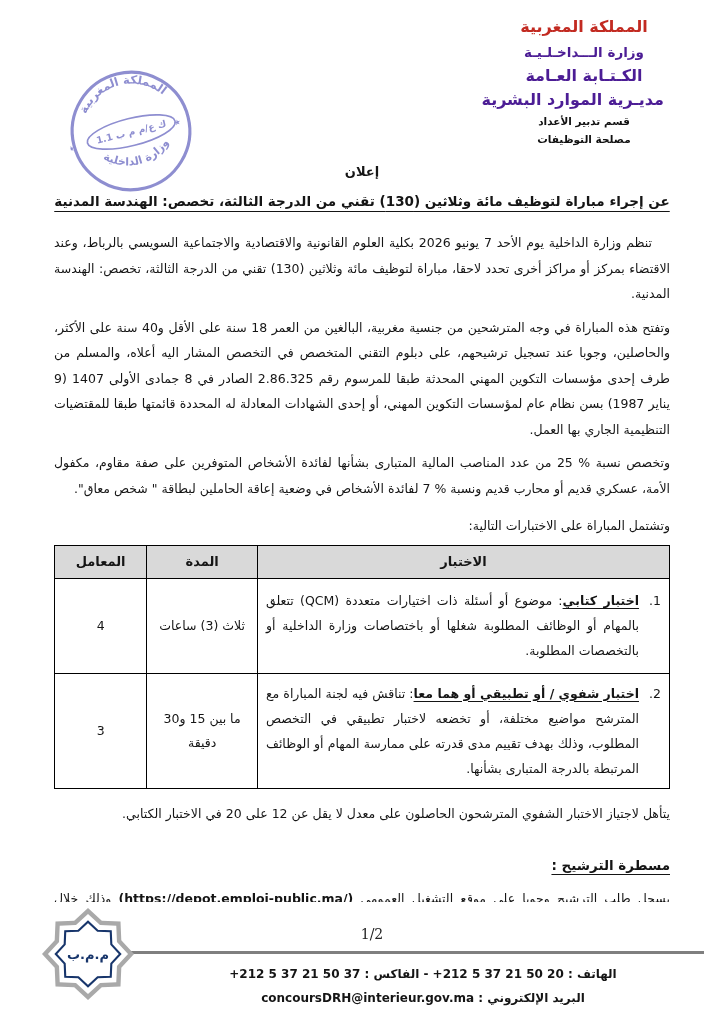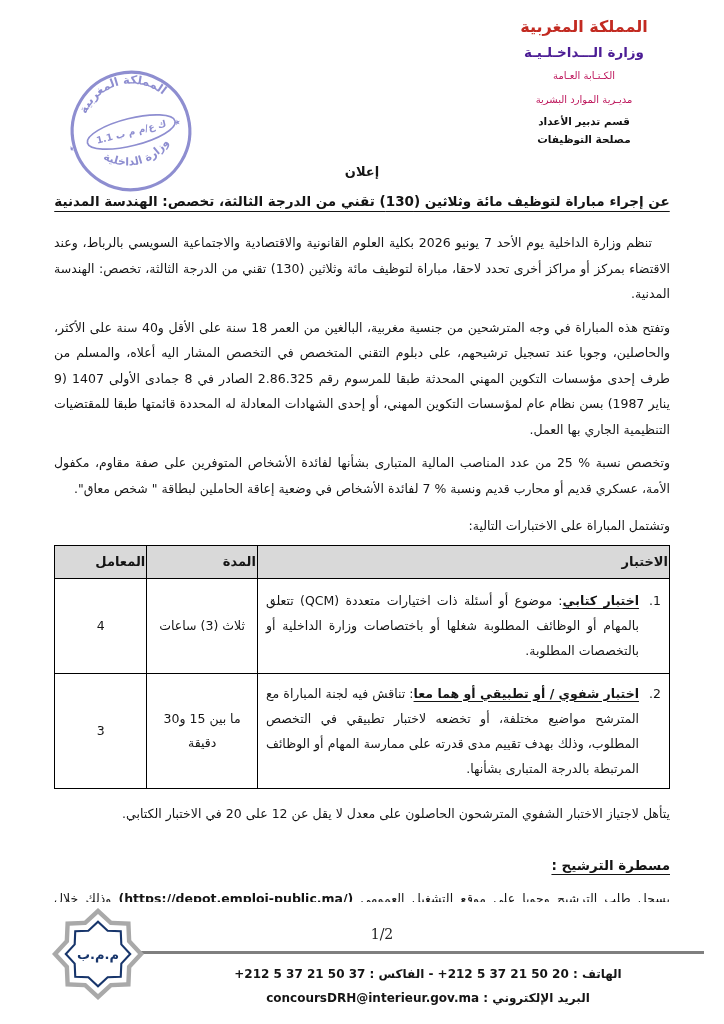--- a/index.html
+++ b/index.html
@@ -7,50 +7,50 @@
     width:724px;height:1024px;position:relative;box-sizing:border-box;
     background:#ffffff;overflow:hidden;
     font-family:"DejaVu Sans",sans-serif;color:#151515;direction:rtl;
   }
   .main{position:absolute;top:2px;right:0;left:0;height:900px;padding:12px 54px 0;box-sizing:border-box;overflow:hidden;}
   
   .letterhead{width:160px;margin-left:auto;margin-right:6px;text-align:center;}
   .letterhead div{white-space:nowrap;}
   .lh-kingdom{color:#c22a21;font-weight:bold;font-size:16px;line-height:26px;}
   .lh-ministry{color:#4c1d95;font-weight:bold;font-size:13.5px;line-height:24px;}
-  .lh-bold{color:#be185d;font-weight:normal;font-size:10px;line-height:24px;}
+  .lh-bold{color:#4c1d95;font-weight:bold;font-size:16px;line-height:24px;}
   .lh-small{color:#111;font-size:10.5px;line-height:18px;font-weight:bold;}
   
   .stamp{position:absolute;left:68px;top:66px;width:126px;height:126px;transform:rotate(-14deg);opacity:.9;}
   
   .doc-title{text-align:center;font-weight:bold;font-size:13px;margin-top:12px;line-height:24px;}
   .doc-subtitle{text-align:center;font-weight:bold;font-size:13.5px;line-height:26px;margin:4px -30px 0;
     white-space:nowrap;text-decoration:underline;text-underline-offset:5px;}
   
   .para{font-size:12.5px;line-height:25.5px;text-align:justify;margin:8px 0 0;}
   .para.indent{text-indent:18px;}
   .bold{font-weight:bold;text-decoration:underline;}
   .ul{text-decoration:underline;text-underline-offset:3px;}
   
   table.exams{width:100%;border-collapse:collapse;margin-top:6px;direction:rtl;}
   table.exams th,table.exams td{border:1.5px solid #000;}
-  table.exams th{background:#d9d9d9;font-weight:bold;font-size:13px;height:30px;text-align:right;}
+  table.exams th{background:#d9d9d9;font-weight:bold;font-size:13px;height:30px;text-align:center;}
   col.c-test{width:67%;}col.c-dur{width:18%;}col.c-coef{width:15%;}
   td.test-td{padding:7px 8px;vertical-align:middle;}
   .test-cell{display:flex;}
   .test-num{min-width:22px;font-size:12.5px;line-height:25px;}
   .test-text{flex:1;font-size:12.5px;line-height:25px;text-align:justify;}
   td.mid{text-align:center;vertical-align:middle;font-size:12.5px;line-height:24px;padding:4px 6px;}
   tr.r1 td{height:80px;}
   tr.r2 td{height:90px;}
   
   .section-head{font-weight:bold;font-size:13.5px;margin-top:27px;line-height:25px;
     text-decoration:underline;text-underline-offset:4px;}
   
-  .footer{position:absolute;left:12px;right:0;top:902px;height:122px;text-decoration:underline;}
+  .footer{position:absolute;left:2px;right:0;top:902px;height:122px;text-decoration:underline;}
   .page-num{position:absolute;top:24px;left:292px;width:156px;text-align:center;
     font-family:"DejaVu Serif",serif;font-size:14px;direction:ltr;color:#222;}
   .footer-line{position:absolute;top:49px;left:98px;right:20px;height:3px;background:#7f7f7f;}
   .footer-logo{position:absolute;left:36px;top:2px;width:100px;height:100px;}
   .contacts{position:absolute;top:60px;left:130px;right:10px;text-align:center;direction:rtl;}
   .contact-line{font-size:12px;font-weight:bold;line-height:24px;white-space:nowrap;}
 </style>
 </head>
 <body>
 

